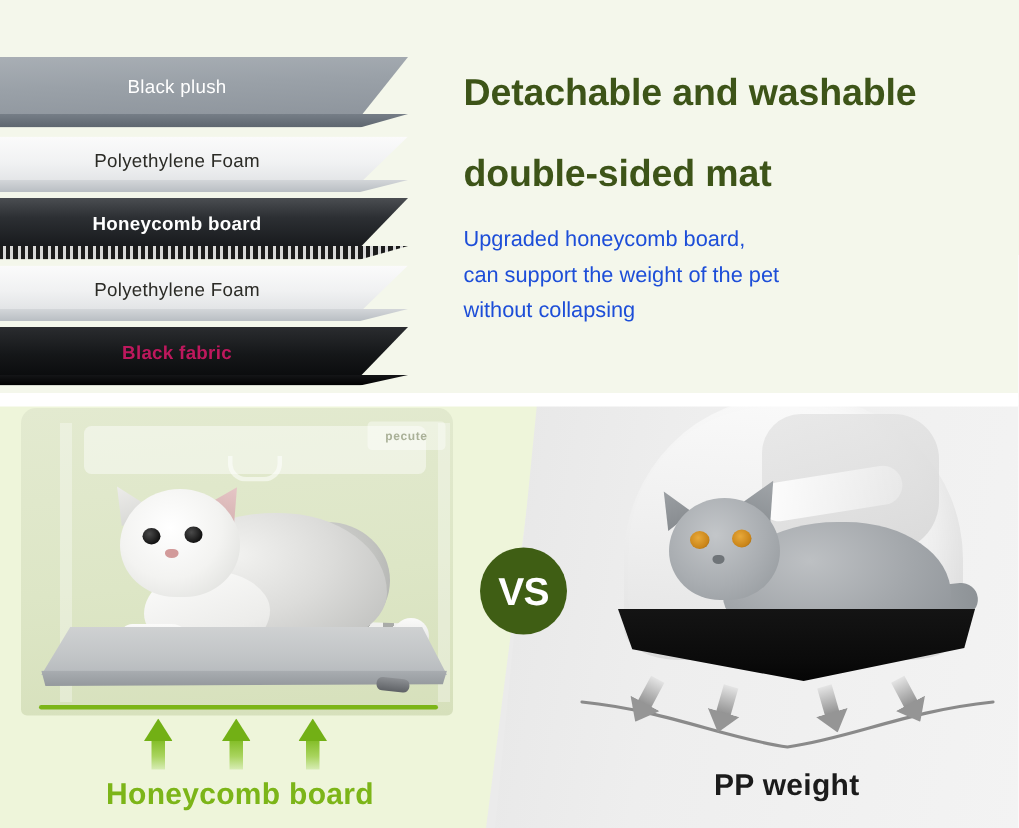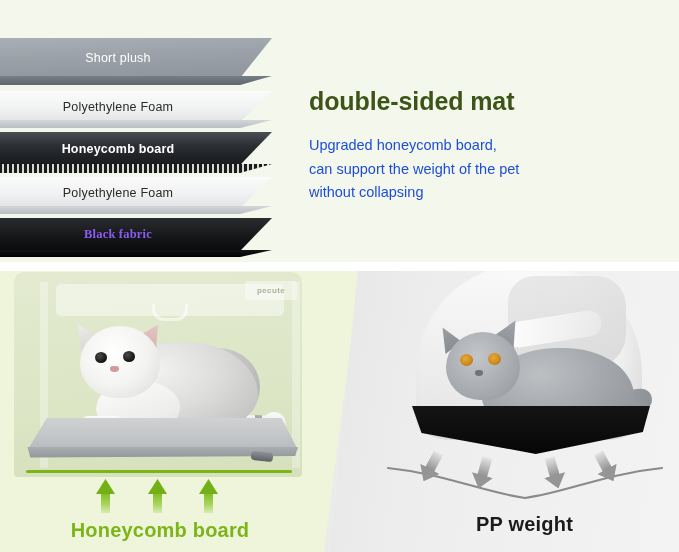--- a/index.html
+++ b/index.html
@@ -119,21 +119,21 @@
 
   
   #layer-5 { top: 190px; height: 33px; }
   #layer-5 .layer-face {
     background: linear-gradient(180deg, #2a2c2f 0%, #151719 55%, #0b0c0d 100%);
   }
   #layer-5 .layer-edge {
     bottom: -6px; height: 7px;
     background: linear-gradient(180deg, #141517, #000000);
   }
-  #layer-5 .layer-label { color: #8b5cf6; font-weight: 700; font-family: Liberation Serif, serif; }
+  #layer-5 .layer-label { color: #be185d; font-weight: 700; }
 
   
   #copy-block {
     position: absolute;
     left: 309px;
     top: 46px;
     width: 358px;
   }
   .headline-line {
     position: relative;
@@ -553,21 +553,21 @@
 
 <div id="page">
 
   <div id="top-panel">
 
     <div id="layer-stack">
 
       <div class="layer" id="layer-1">
         <div class="layer-edge"></div>
         <div class="layer-face"></div>
-        <span class="layer-label">Short plush</span>
+        <span class="layer-label">Black plush</span>
       </div>
 
       <div class="layer" id="layer-2">
         <div class="layer-edge"></div>
         <div class="layer-face"></div>
         <span class="layer-label">Polyethylene Foam</span>
       </div>
 
       <div class="layer" id="layer-3">
         <div class="layer-edge"></div>
@@ -583,20 +583,21 @@
 
       <div class="layer" id="layer-5">
         <div class="layer-edge"></div>
         <div class="layer-face"></div>
         <span class="layer-label">Black fabric</span>
       </div>
 
     </div>
 
     <div id="copy-block">
+      <div class="headline-line" id="headline-1">Detachable and washable</div>
       <br>
       <div class="headline-line" id="headline-2">double-sided mat</div>
       <div id="body-copy">Upgraded honeycomb board,
 can support the weight of the pet
 without collapsing</div>
     </div>
 
   </div>
 
   <div id="panel-seam"></div>
@@ -696,14 +697,17 @@
     </div>
     <div class="down-arrow" id="down-arrow-4">
       <div class="shaft"></div>
       <div class="head"></div>
     </div>
 
     <div id="pp-caption">PP weight</div>
 
   </div>
 
+  <div id="vs-badge">
+    <span id="vs-label">VS</span>
+  </div>
 
 </div>
 
 </body></html>

